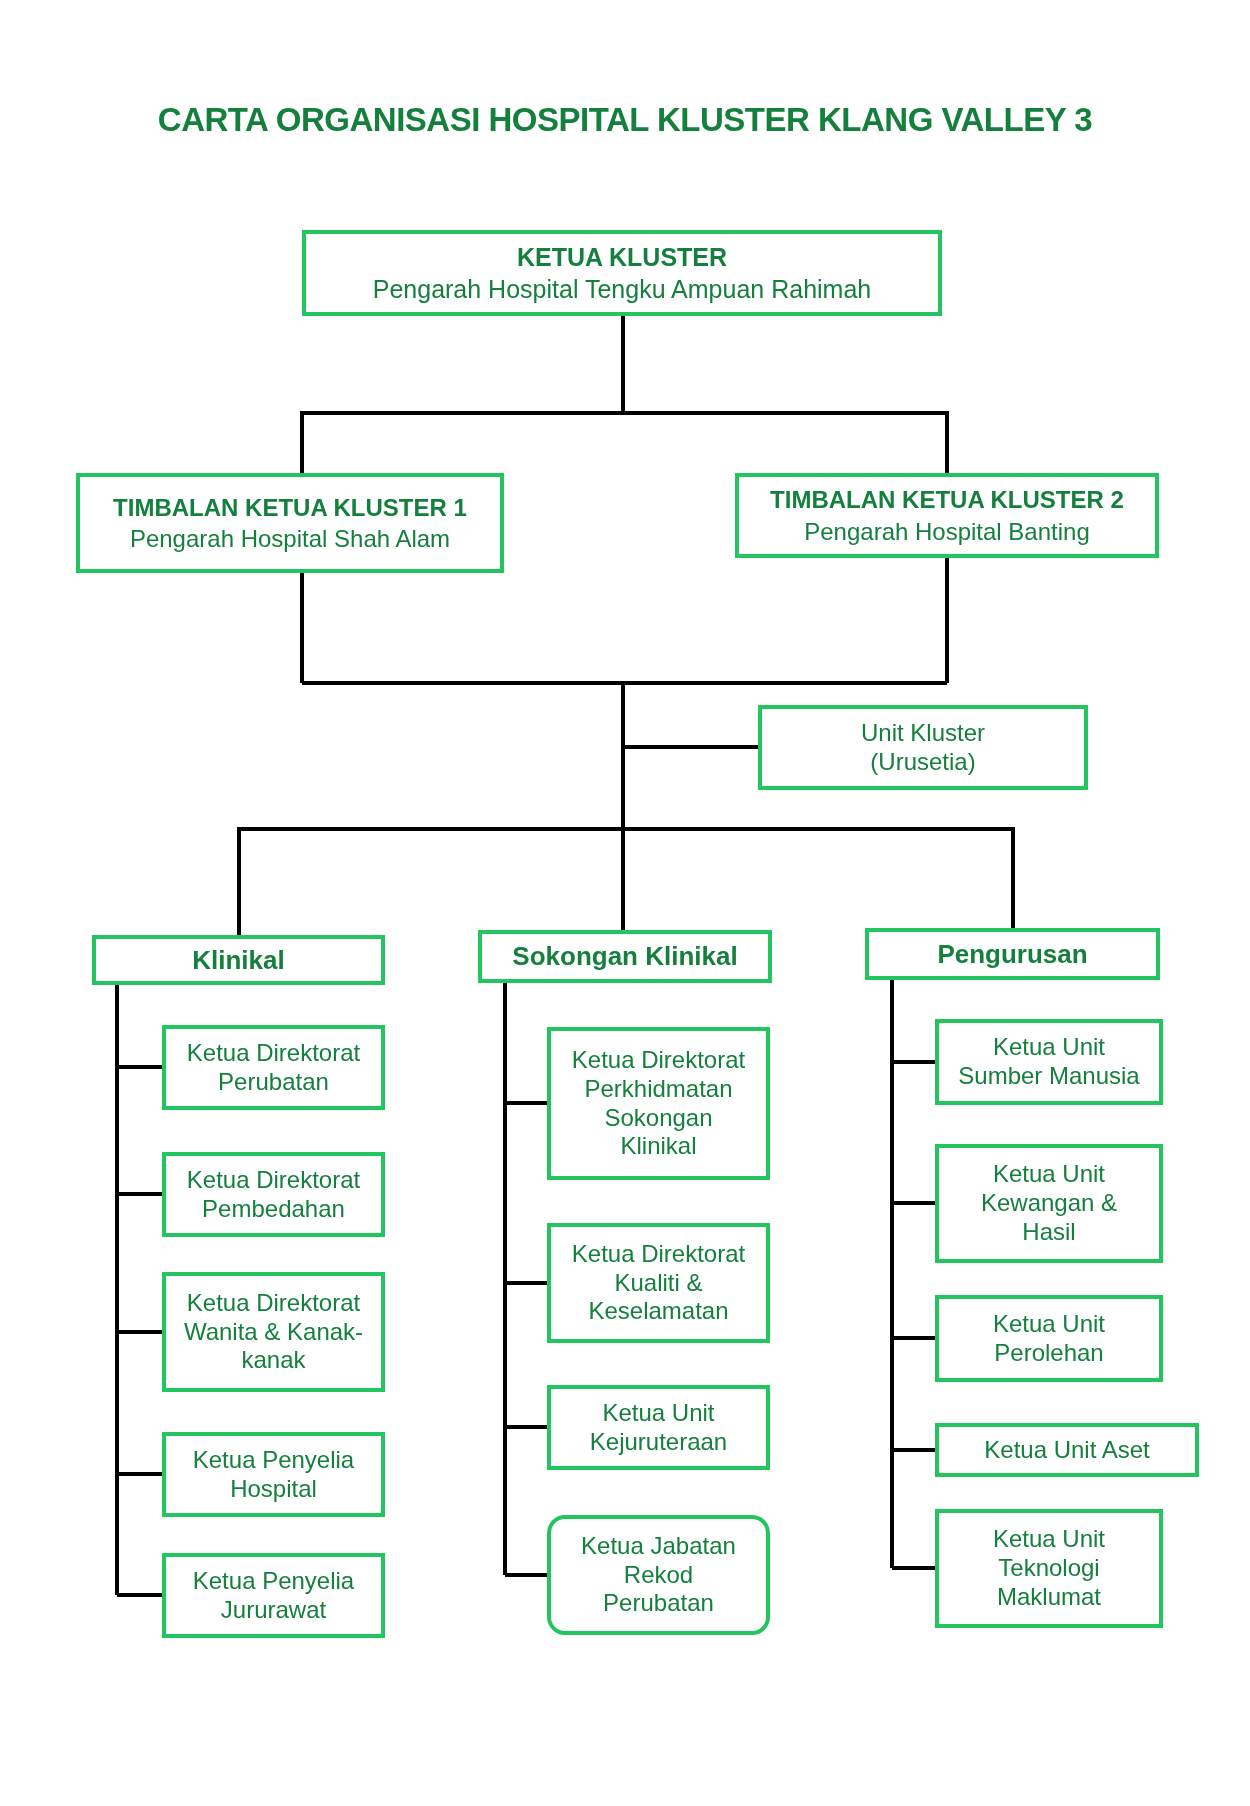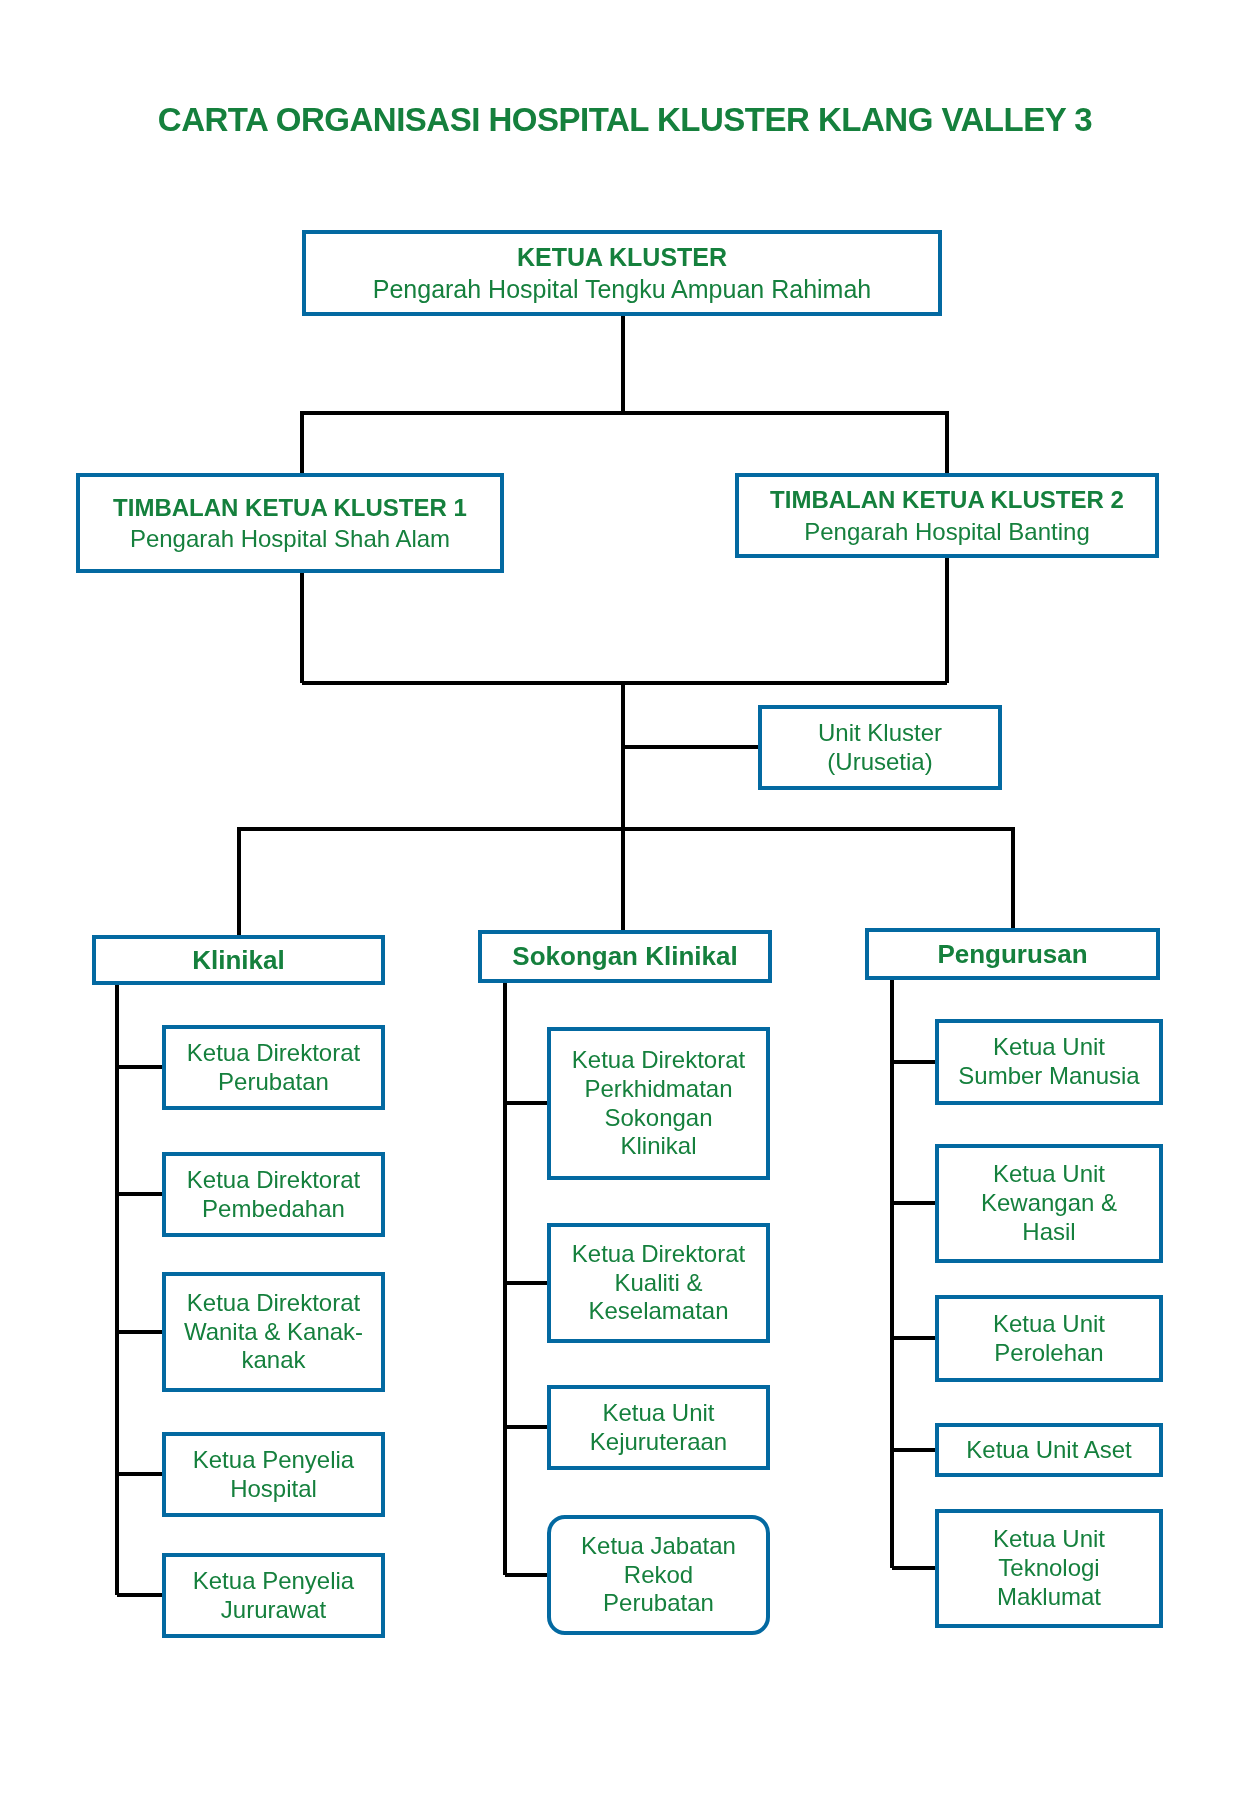--- a/index.html
+++ b/index.html
@@ -25,21 +25,21 @@
   .connectors {
     position: absolute;
     left: 0;
     top: 0;
     width: 1250px;
     height: 1806px;
   }
   .box {
     position: absolute;
     box-sizing: border-box;
-    border: 4px solid #0369a1;
+    border: 4px solid #22c55e;
     background: #ffffff;
     display: flex;
     flex-direction: column;
     align-items: center;
     justify-content: center;
     text-align: center;
   }
   .box .heading { font-weight: bold; font-size: 25px; line-height: 1.3; }
   .box .sub { font-size: 25px; line-height: 1.3; }
   .deputy .heading, .deputy .sub { font-size: 24px; }
@@ -102,21 +102,21 @@
 
   <div class="box deputy" style="left:76px; top:473px; width:428px; height:100px;">
     <div class="heading">TIMBALAN KETUA KLUSTER 1</div>
     <div class="sub">Pengarah Hospital Shah Alam</div>
   </div>
   <div class="box deputy" style="left:735px; top:473px; width:424px; height:85px;">
     <div class="heading">TIMBALAN KETUA KLUSTER 2</div>
     <div class="sub">Pengarah Hospital Banting</div>
   </div>
 
-  <div class="box" style="left:758px; top:705px; width:244px; height:85px;">
+  <div class="box" style="left:758px; top:705px; width:330px; height:85px;">
     <div class="sec-label">Unit Kluster
 (Urusetia)</div>
   </div>
 
   <div class="box hdr" style="left:92px; top:935px; width:293px; height:50px;">
     <div>Klinikal</div>
   </div>
   <div class="box hdr" style="left:865px; top:928px; width:295px; height:52px;">
     <div>Pengurusan</div>
   </div>
@@ -173,21 +173,21 @@
   </div>
   <div class="box" style="left:935px; top:1144px; width:228px; height:119px;">
     <div class="leaf-label">Ketua Unit
 Kewangan &amp;
 Hasil</div>
   </div>
   <div class="box" style="left:935px; top:1295px; width:228px; height:87px;">
     <div class="leaf-label">Ketua Unit
 Perolehan</div>
   </div>
-  <div class="box" style="left:935px; top:1423px; width:228px; height:54px;">
+  <div class="box" style="left:935px; top:1423px; width:264px; height:54px;">
     <div class="leaf-label">Ketua Unit Aset</div>
   </div>
   <div class="box" style="left:935px; top:1509px; width:228px; height:119px;">
     <div class="leaf-label">Ketua Unit
 Teknologi
 Maklumat</div>
   </div>
 
 </div>
 

